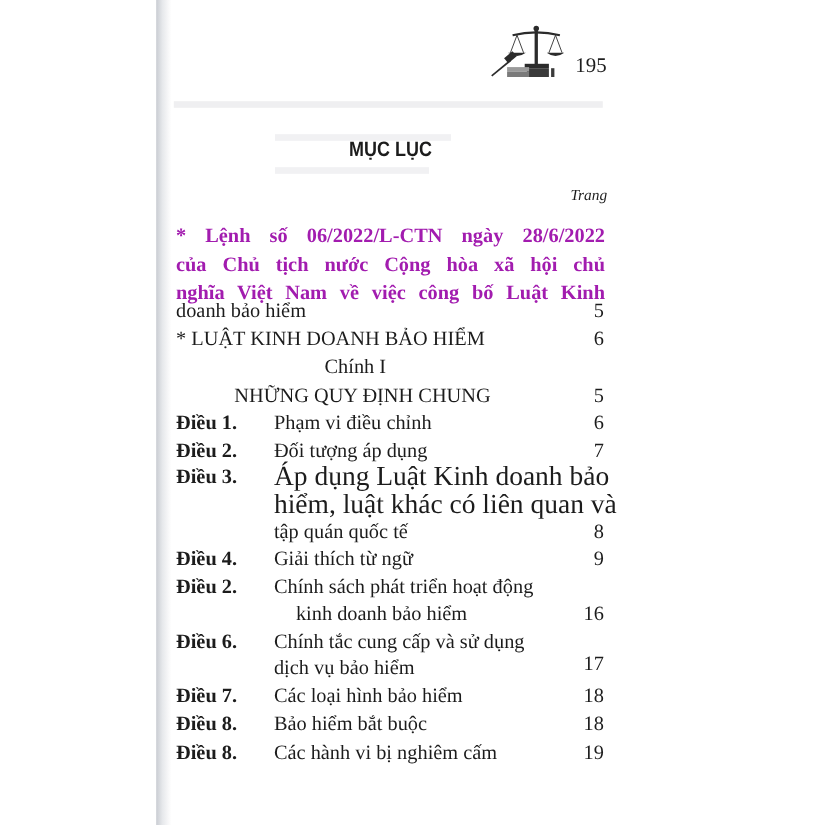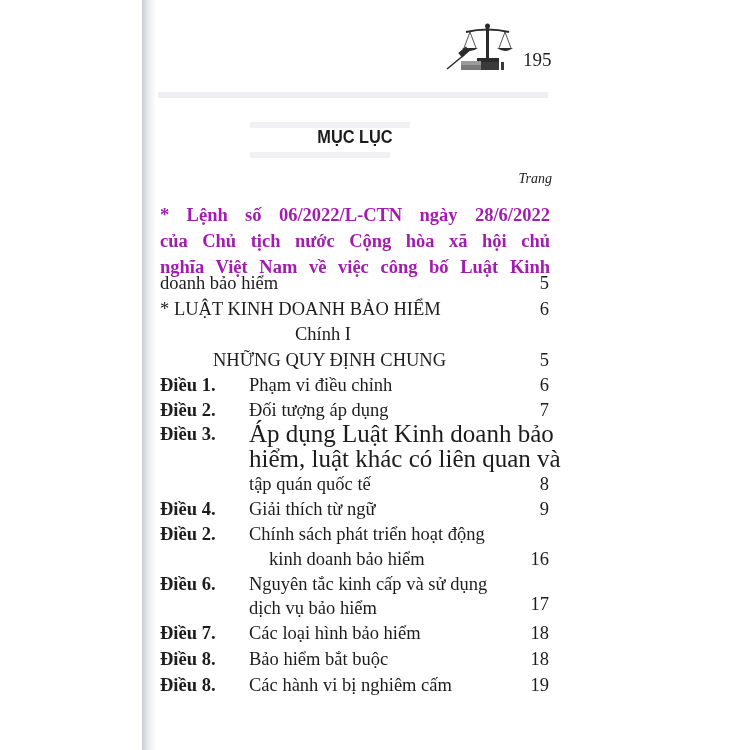--- a/index.html
+++ b/index.html
@@ -210,21 +210,21 @@
 <div class="art-label" style="top:497px;">Điều 4.</div>
 <div class="art-desc" style="top:497px;">Giải thích từ ngữ</div>
 <div class="pg" style="top:497px;">9</div>
 
 <div class="art-label" style="top:522px;">Điều 2.</div>
 <div class="art-desc" style="top:522px;">Chính sách phát triển hoạt động</div>
 <div class="art-desc" style="top:547px;margin-left:20px;">kinh doanh bảo hiểm</div>
 <div class="pg" style="top:547px;">16</div>
 
 <div class="art-label" style="top:572px;">Điều 6.</div>
-<div class="art-desc" style="top:572px;">Nguyên tắc kinh cấp và sử dụng</div>
+<div class="art-desc" style="top:572px;">Chính tắc cung cấp và sử dụng</div>
 <div class="art-desc" style="top:596px;">dịch vụ bảo hiểm</div>
 <div class="pg" style="top:592px;font-family:Liberation Serif, serif;">17</div>
 
 <div class="art-label" style="top:621px;">Điều 7.</div>
 <div class="art-desc" style="top:621px;">Các loại hình bảo hiểm</div>
 <div class="pg" style="top:621px;">18</div>
 
 <div class="art-label" style="top:647px;">Điều 8.</div>
 <div class="art-desc" style="top:647px;">Bảo hiểm bắt buộc</div>
 <div class="pg" style="top:647px;">18</div>

